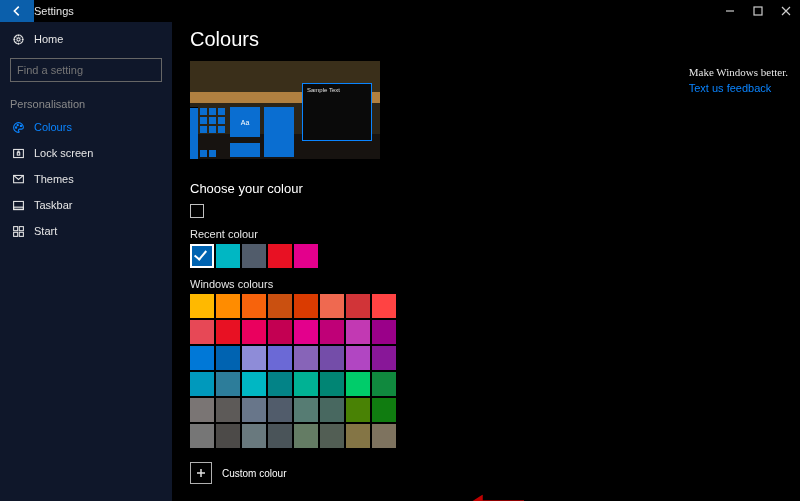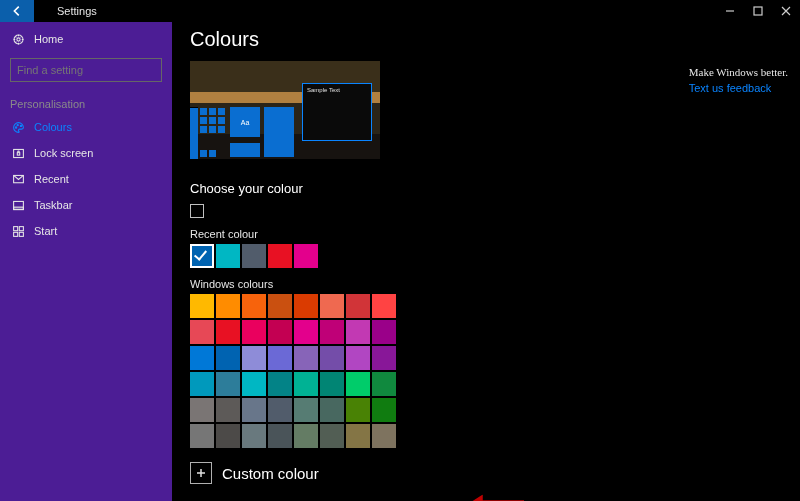--- a/index.html
+++ b/index.html
@@ -2,30 +2,30 @@
 <html><head>
 <meta charset="utf-8">
 <style>
   * { margin: 0; padding: 0; box-sizing: border-box; font-family: "Segoe UI", Arial, sans-serif; }
   html, body { width: 800px; height: 501px; overflow: hidden; background: #000; color: #fff; }
 
   
   .titlebar { height: 22px; background: #000; display: flex; align-items: stretch; font-size: 11px; }
   .back-btn { width: 34px; background: #0b5fab; display: flex; align-items: center; justify-content: center; }
   .back-btn svg { width: 14px; height: 14px; stroke: #fff; }
-  .title-text { padding: 0 23px; display: flex; align-items: center; color: #e6e6e6; }
+  .title-text { padding: 0 0; display: flex; align-items: center; color: #e6e6e6; }
   .title-grow { flex: 1; }
   .win-ctrl { width: 28px; display: flex; align-items: center; justify-content: center; }
   .win-ctrl svg { width: 10px; height: 10px; stroke: #ccc; stroke-width: 1.2; fill: none; }
 
   
   .frame { display: flex; height: calc(100% - 22px); }
 
   
-  .sidebar { width: 172px; background: #4c1d95; padding: 4px 0 0 0; }
+  .sidebar { width: 172px; background: #0f172a; padding: 4px 0 0 0; }
   .sb-row { display: flex; align-items: center; height: 26px; padding: 0 10px; color: #e6e6e6; font-size: 11px; }
   .sb-row.selected { color: #0a84ff; }
   .sb-row .ico { width: 16px; display: flex; align-items: center; justify-content: center; margin-right: 8px; }
   .sb-row .ico svg { width: 13px; height: 13px; stroke: currentColor; fill: none; stroke-width: 1.3; }
   .search-row { padding: 6px 10px 8px 10px; }
   .search-box { height: 24px; border: 1px solid #666; display: flex; align-items: center; padding: 0 6px; }
   .search-box input { flex: 1; background: transparent; border: none; outline: none; color: #ccc; font-size: 11px; }
   .search-box svg { width: 11px; height: 11px; stroke: #888; fill: none; }
   .sb-header { padding: 8px 10px 4px 10px; color: #8a8a8a; font-size: 11px; }
 
@@ -54,21 +54,21 @@
   .chk-box { width:14px; height:14px; border:1px solid #c0c0c0; margin-right:8px; }
 
   
   .swatches { display:flex; flex-wrap:wrap; gap:2px; width: calc(8 * 24px + 7 * 2px); }
   .swatches.recent { width: calc(5 * 24px + 4 * 2px); }
   .sw { width:24px; height:24px; position:relative; }
   .sw.sel { outline:2px solid #fff; outline-offset:-2px; }
   .sw.sel::after { content:""; position:absolute; left:7px; top:4px; width:5px; height:10px; border-right:2px solid #fff; border-bottom:2px solid #fff; transform:rotate(40deg); }
 
   
-  .custom-row { display:flex; align-items:center; margin-top:14px; font-size:15px; }
+  .custom-row { display:flex; align-items:center; margin-top:14px; font-size:10px; }
   .custom-btn { width:22px; height:22px; border:1px solid #b0b0b0; display:flex; align-items:center; justify-content:center; margin-right:10px; }
   .custom-btn svg { width:10px; height:10px; stroke:#e0e0e0; stroke-width:1.5; }
 
   
   .arrow { position:absolute; left:300px; top:472px; width:52px; height:14px; }
   .arrow svg { width:100%; height:100%; }
 
   
   .feedback { position:absolute; right:12px; top:44px; text-align:left; font-size:11px; }
   .feedback .hdr { color:#e6e6e6; margin-bottom:4px;font-family:Liberation Serif, serif; }
@@ -149,21 +149,21 @@
         </span>
       <span>Lock screen</span>
     </div>
     <div class="sb-row">
       <span class="ico">
           <svg viewBox="0 0 16 16">
             <rect x="2" y="3" width="12" height="9"></rect>
             <path d="M2 3l6 5 6-5"></path>
           </svg>
         </span>
-      <span>Recent</span>
+      <span>Themes</span>
     </div>
     <div class="sb-row">
       <span class="ico">
           <svg viewBox="0 0 16 16">
             <rect x="2" y="3" width="12" height="10"></rect>
             <rect x="2" y="10" width="12" height="3" fill="currentColor" fill-opacity=".3"></rect>
           </svg>
         </span>
       <span>Taskbar</span>
     </div>

